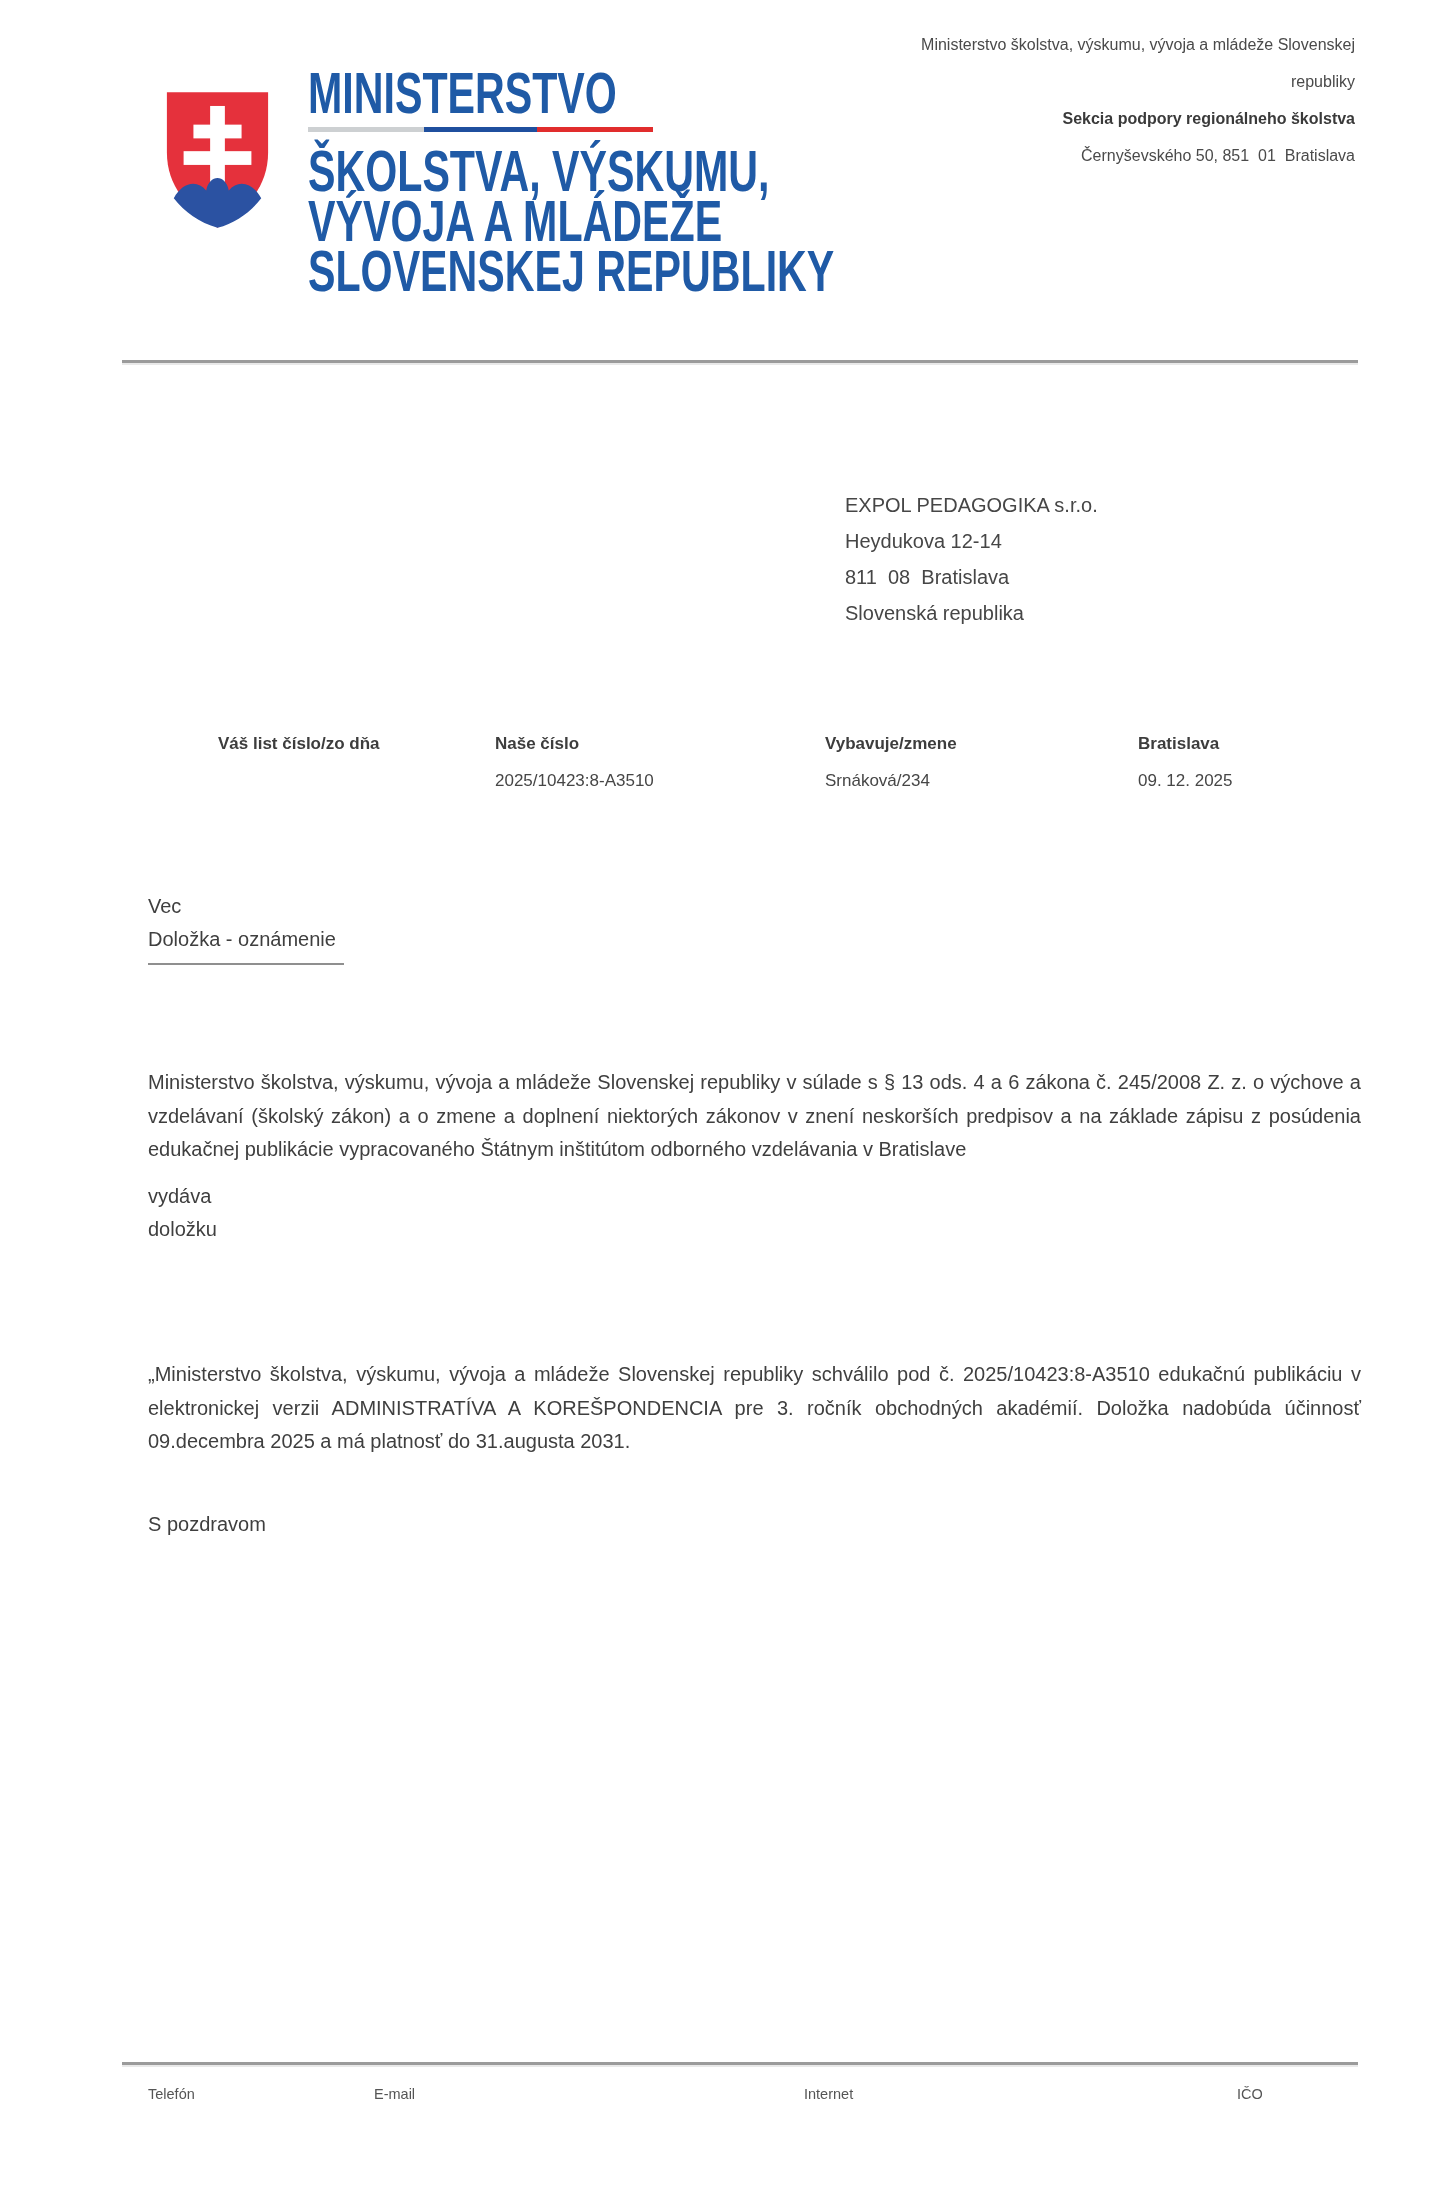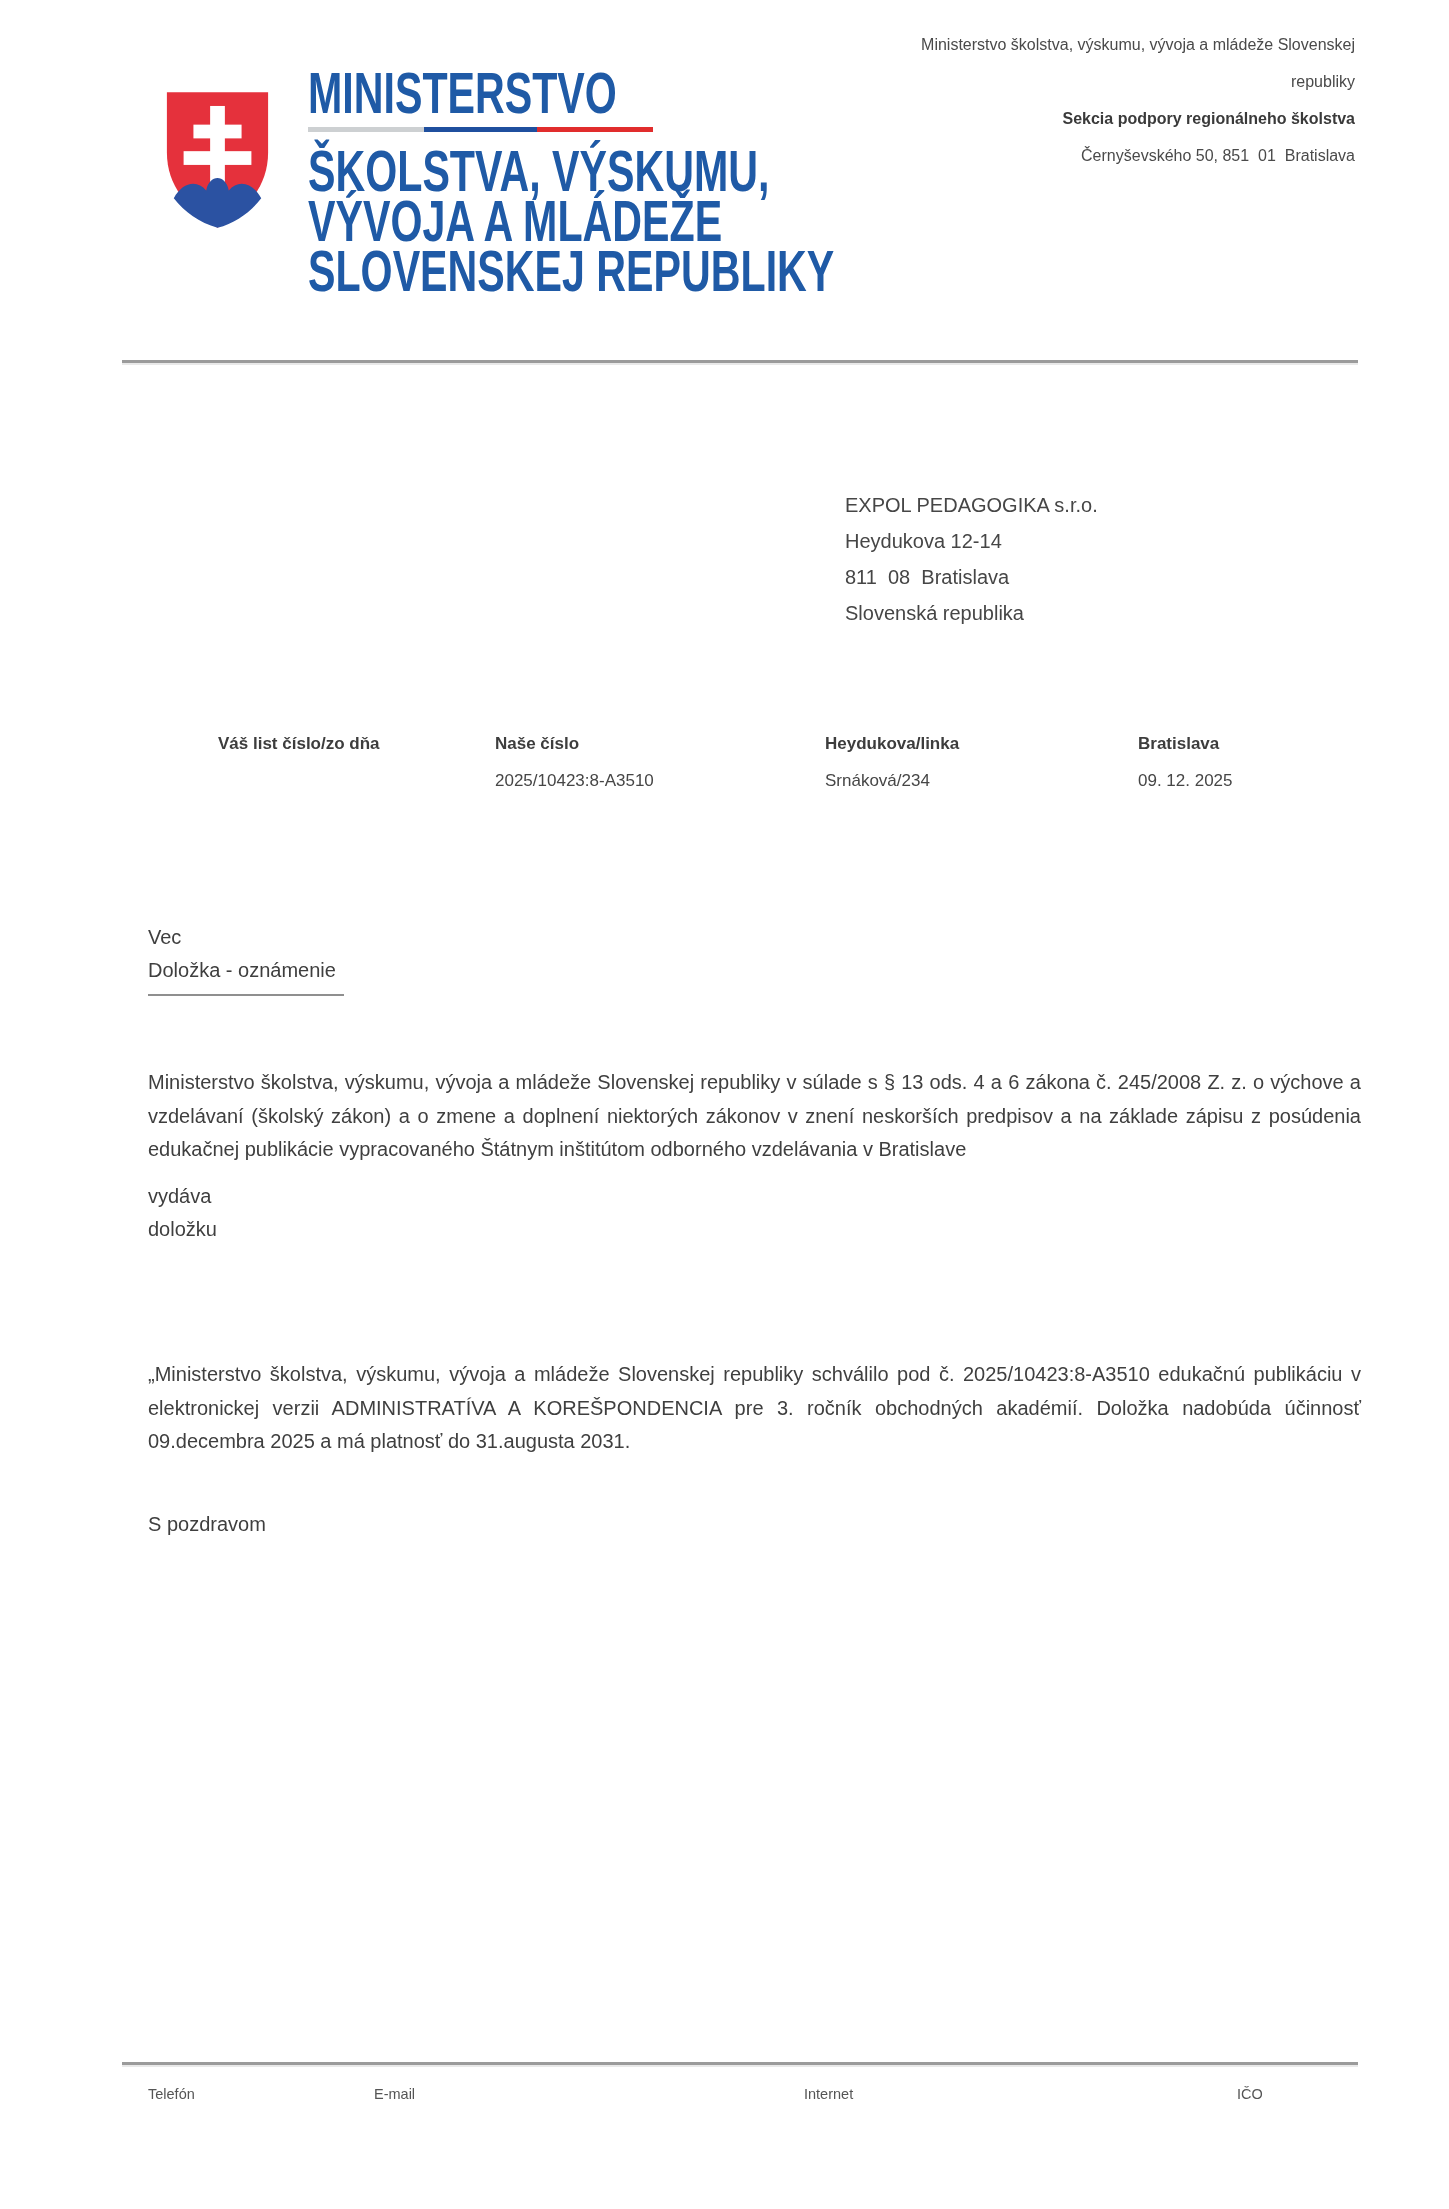--- a/index.html
+++ b/index.html
@@ -40,21 +40,21 @@
   
   .ref-col { top:734px; text-align:left; }
   .ref-col1 { left:218px; width:260px; text-align:left; }
   .ref-col2 { left:495px; width:260px; }
   .ref-col3 { left:825px; width:250px; }
   .ref-col4 { left:1138px; width:254px; }
   .ref-label { font-weight:bold; font-size:17px; color:#3d3d3d; }
   .ref-value { font-size:17px; margin-top:17px; color:#464646; }
 
   
-  .subject { left:148px; top:921px; }
+  .subject { left:148px; top:890px; }
   .subject-label, .subject-title { font-size:20px; line-height:33px; color:#3f3f3f; }
   .subject-underline { width:196px; height:2px; background:#8f8f8f; margin-top:7px; }
 
   
   .para { left:148px; width:1213px; font-size:20px; line-height:33.5px;
     text-align:justify; color:#3f3f3f; hyphens:none; }
   .line-word { left:148px; font-size:20px; line-height:33.5px; color:#3f3f3f; }
   .p-intro { top:1066px; }
   .w-verb { top:1180px; }
   .w-object { top:1213px; }
@@ -116,21 +116,21 @@
   <div>
     <div class="abs ref-col ref-col1">
       <div class="ref-label">Váš list číslo/zo dňa</div>
       <div class="ref-value"></div>
     </div>
     <div class="abs ref-col ref-col2">
       <div class="ref-label">Naše číslo</div>
       <div class="ref-value">2025/10423:8-A3510</div>
     </div>
     <div class="abs ref-col ref-col3">
-      <div class="ref-label">Heydukova/linka</div>
+      <div class="ref-label">Vybavuje/zmene</div>
       <div class="ref-value">Srnáková/234</div>
     </div>
     <div class="abs ref-col ref-col4">
       <div class="ref-label">Bratislava</div>
       <div class="ref-value">09. 12. 2025</div>
     </div>
   </div>
 
   <div class="abs subject">
     <div class="subject-label">Vec</div>

